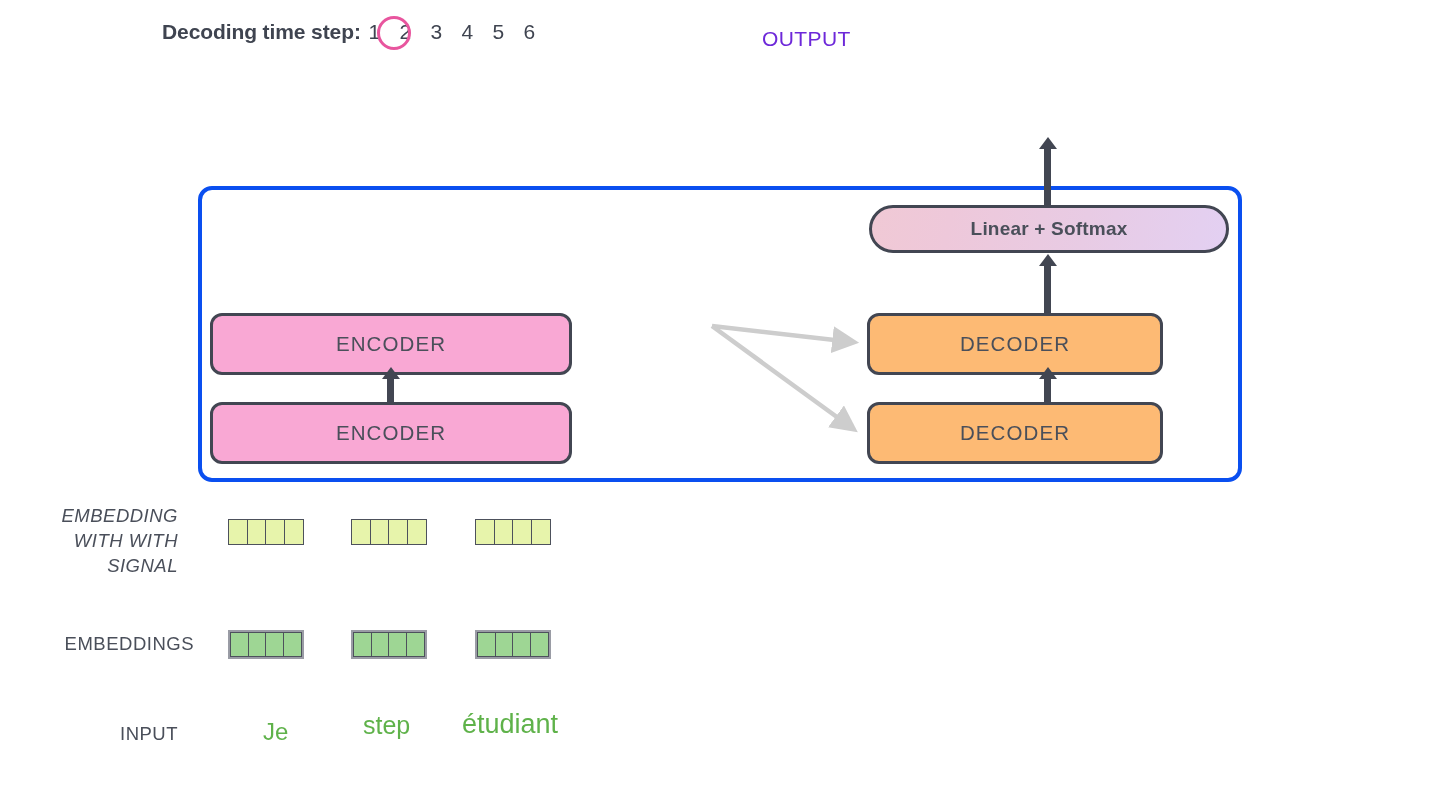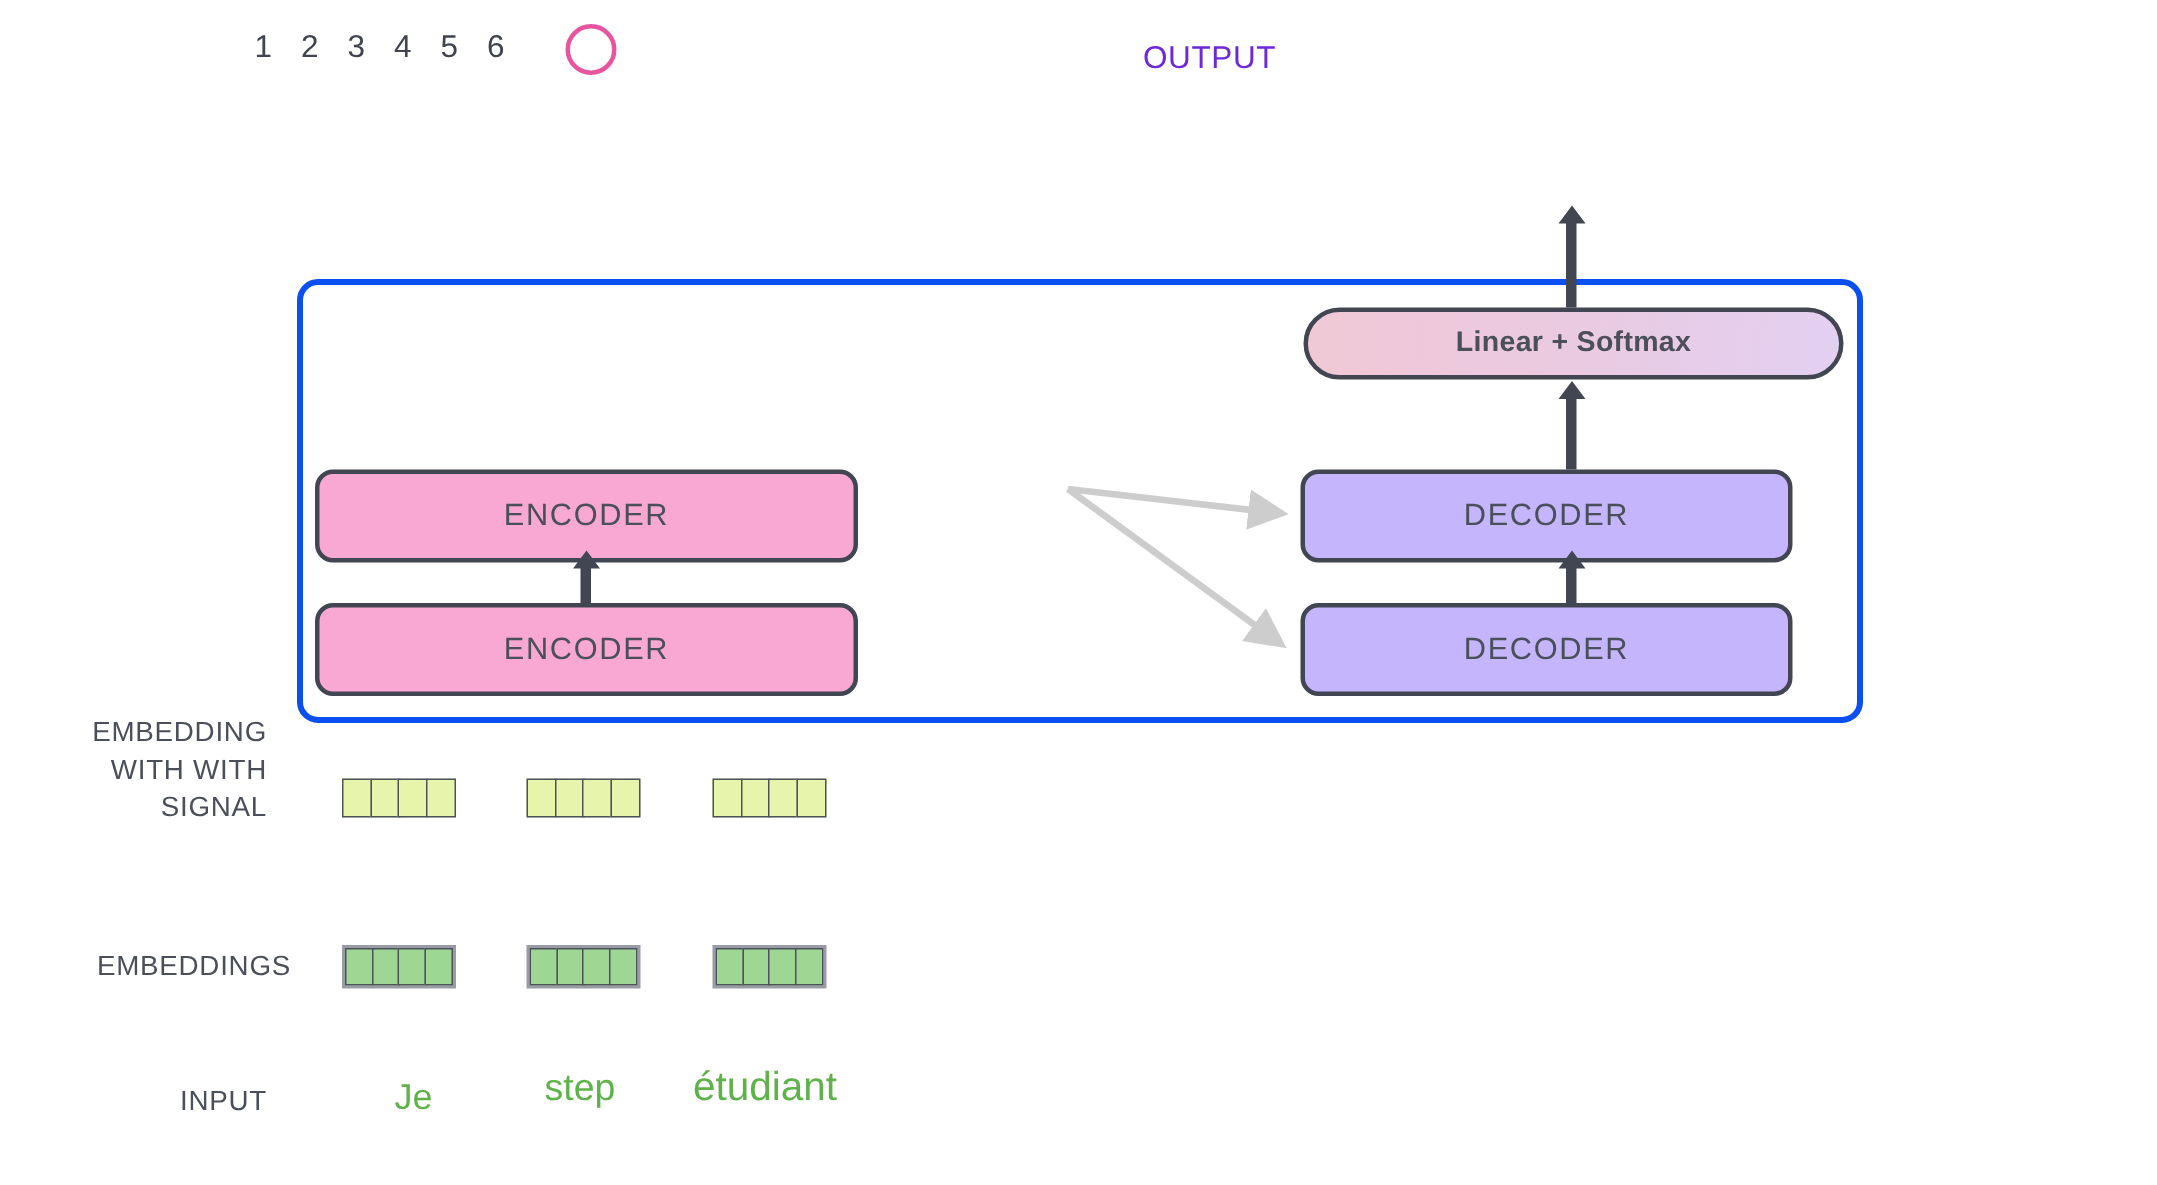--- a/index.html
+++ b/index.html
@@ -90,23 +90,23 @@
   .encoder {
     background: #f9a8d4;
     left: 210px;
     width: 362px;
     height: 62px;
   }
   #encoder-top { top: 313px; }
   #encoder-bottom { top: 402px; }
 
   .decoder {
-    background: #c4b5fd;
+    background: #fdba74;
     left: 867px;
-    width: 328px;
+    width: 296px;
     height: 62px;
   }
   #decoder-top { top: 313px; }
   #decoder-bottom { top: 402px; }
 
   #linear-softmax {
     left: 869px;
     top: 205px;
     width: 360px;
     height: 48px;
@@ -150,23 +150,24 @@
   
   .side-label {
     position: absolute;
     font-size: 18.5px;
     color: #4a4f5a;
     letter-spacing: 0.5px;
     text-align: right;
   }
   #label-embedding-time {
     left: 0px;
-    top: 475px;
+    top: 503px;
     width: 178px;
     line-height: 25px;
+    font-style: italic;
   }
   #label-embeddings {
     left: 16px;
     top: 633px;
     width: 178px;
   }
   #label-input {
     left: 0px;
     top: 723px;
     width: 178px;
@@ -216,20 +217,21 @@
     white-space: nowrap;
   }
   #word-1 { left: 251px; top: 718px; font-size: 24px; margin-left: 12px; }
   #word-2 { left: 363px; top: 711px; font-size: 25px; }
   #word-3 { left: 462px; top: 709px; font-size: 27px; }
 </style>
 </head>
 <body>
 
 <div id="timestep-row">
+  <span id="timestep-label">Decoding time step:</span>
   <span class="step-num first">1</span>
   <span class="step-num">2</span>
   <span class="step-num">3</span>
   <span class="step-num">4</span>
   <span class="step-num">5</span>
   <span class="step-num">6</span>
 </div>
 <div id="step-circle"></div>
 
 <div id="output-label">OUTPUT</div>

